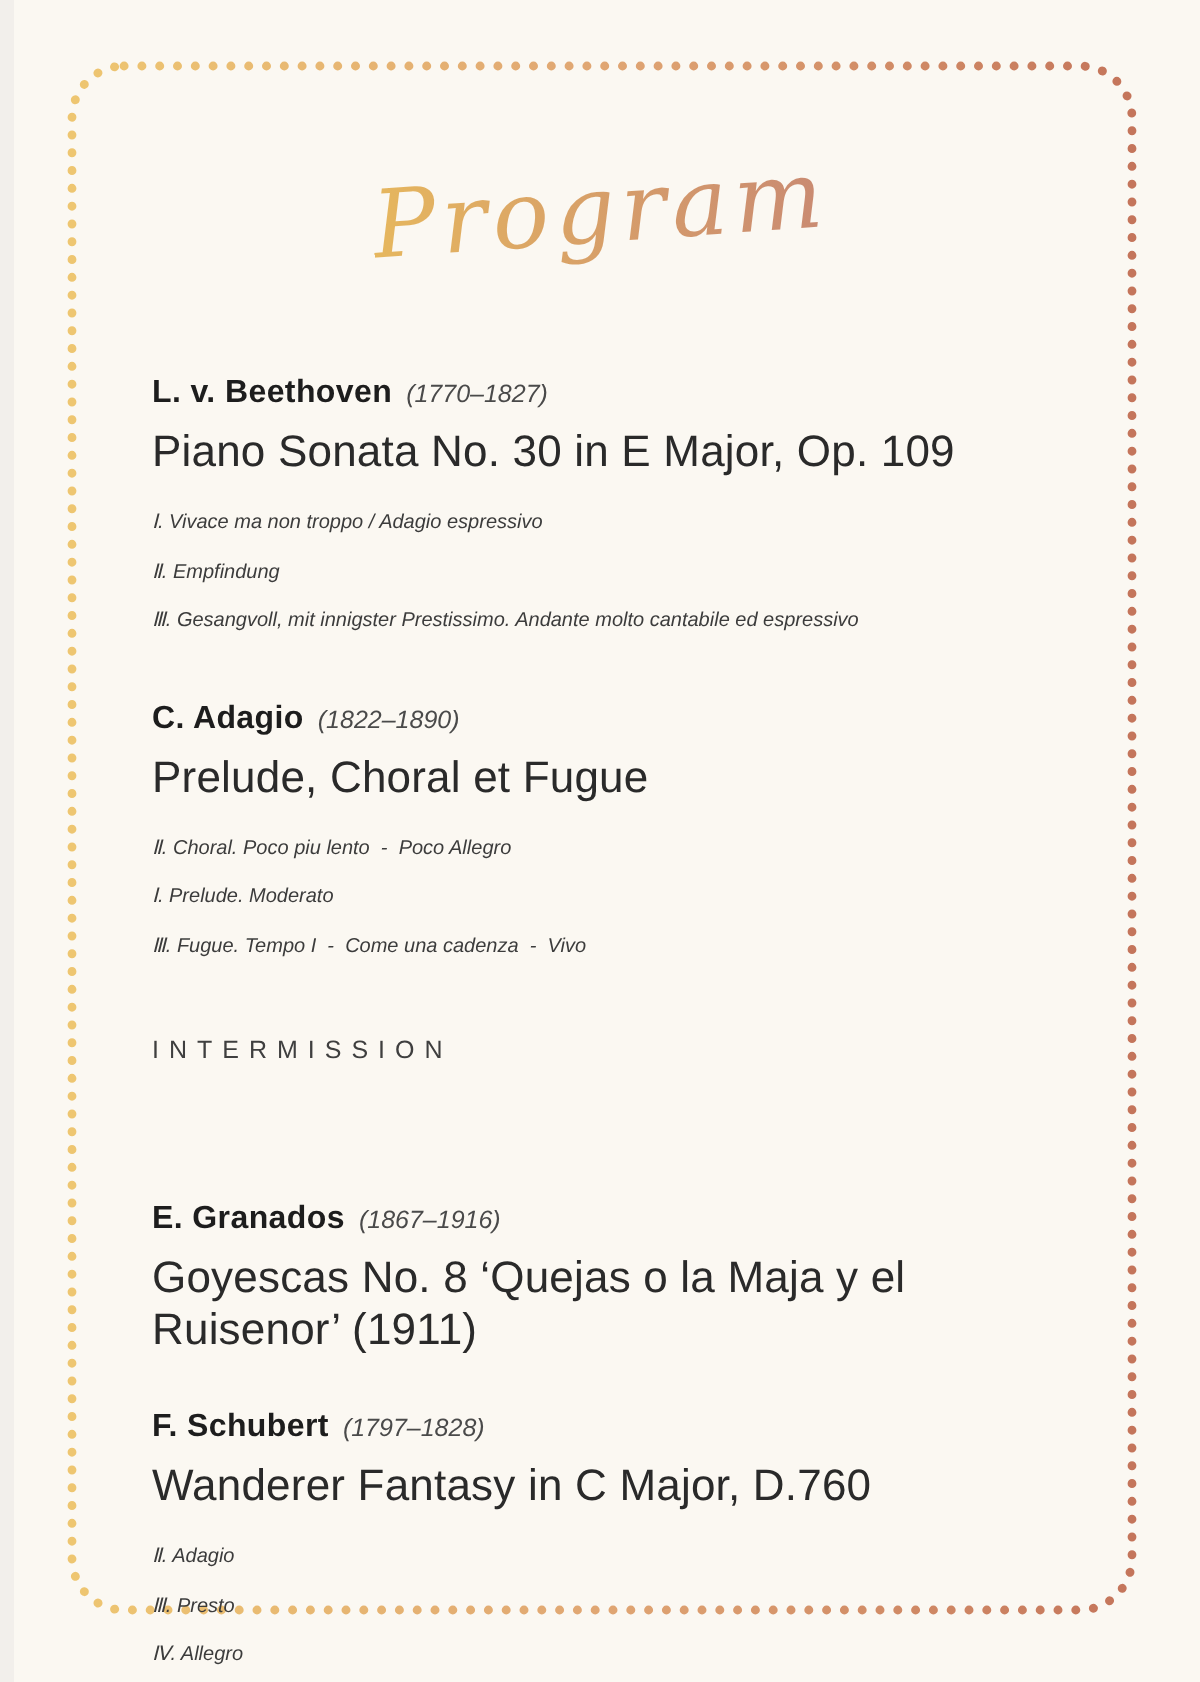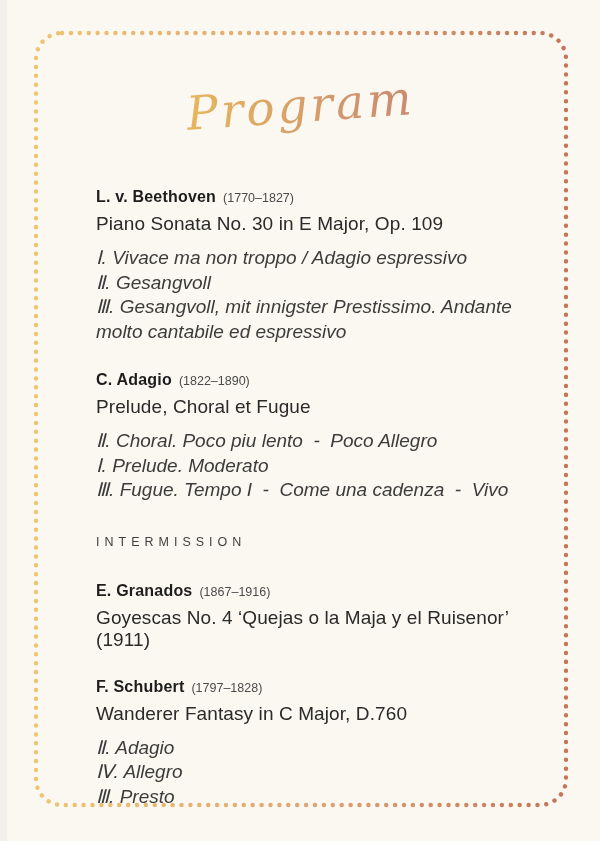--- a/index.html
+++ b/index.html
@@ -36,64 +36,65 @@
     font-size: 47px;
     letter-spacing: 3px;
     background: linear-gradient(90deg, #e6b75e 0%, #d49a6b 60%, #c98a72 100%);
     -webkit-background-clip: text;
     background-clip: text;
     color: transparent;
     transform: rotate(-4deg);
   }
   .content {
     position: relative;
-    padding-left: 96px;
+    padding-left: 76px;
     padding-right: 48px;
     padding-top: 20px;
   }
   .section { margin-bottom: 27px; }
   .composer-row {
     display: flex;
     align-items: baseline;
     margin-bottom: 7px;
   }
   .composer {
     font-size: 16px;
     font-weight: 700;
     color: #1d1d1d;
     letter-spacing: 0.2px;
   }
   .dates {
     font-size: 12.5px;
     font-weight: 400;
     color: #4a4a4a;
     margin-left: 7px;
+    font-style: italic;
   }
   .piece {
-    font-size: 19px;
+    font-size: 22px;
     font-weight: 400;
     color: #2a2a2a;
     margin-bottom: 9px;
     letter-spacing: 0.1px;
   }
   .movements { padding-top: 2px; }
   .movement {
     font-style: italic;
-    font-size: 19px;
+    font-size: 10px;
     color: #3c3c3c;
     line-height: 24.5px;
     white-space: pre-wrap;
   }
   .intermission {
     font-size: 12.5px;
     font-weight: 400;
     color: #3f3f3f;
     letter-spacing: 5px;
     margin-top: 32px;
-    margin-bottom: 33px;
+    margin-bottom: 69px;
   }
 </style>
 </head>
 <body>
 
 <div class="page-edge"></div>
 
 <svg class="border-dots" width="600" height="841" viewBox="0 0 600 841" xmlns="http://www.w3.org/2000/svg">
   <defs>
     <linearGradient id="dotgrad" x1="0" y1="0" x2="1" y2="0">
@@ -112,21 +113,21 @@
 <div class="content">
 
   <div class="section">
     <div class="composer-row">
       <span class="composer">L. v. Beethoven</span>
       <span class="dates">(1770–1827)</span>
     </div>
     <div class="piece">Piano Sonata No. 30 in E Major, Op. 109</div>
     <div class="movements">
       <div class="movement">Ⅰ. Vivace ma non troppo / Adagio espressivo</div>
-      <div class="movement">Ⅱ. Gesangvoll</div>
+      <div class="movement">Ⅱ. Empfindung</div>
       <div class="movement">Ⅲ. Gesangvoll, mit innigster Prestissimo. Andante molto cantabile ed espressivo</div>
     </div>
   </div>
 
   <div class="section">
     <div class="composer-row">
       <span class="composer">C. Adagio</span>
       <span class="dates">(1822–1890)</span>
     </div>
     <div class="piece">Prelude, Choral et Fugue</div>
@@ -137,29 +138,29 @@
     </div>
   </div>
 
   <div class="intermission">INTERMISSION</div>
 
   <div class="section">
     <div class="composer-row">
       <span class="composer">E. Granados</span>
       <span class="dates">(1867–1916)</span>
     </div>
-    <div class="piece">Goyescas No. 4 ‘Quejas o la Maja y el Ruisenor’ (1911)</div>
+    <div class="piece">Goyescas No. 8 ‘Quejas o la Maja y el Ruisenor’ (1911)</div>
   </div>
 
   <div class="section">
     <div class="composer-row">
       <span class="composer">F. Schubert</span>
       <span class="dates">(1797–1828)</span>
     </div>
     <div class="piece">Wanderer Fantasy in C Major, D.760</div>
     <div class="movements">
       <div class="movement">Ⅱ. Adagio</div>
+      <div class="movement">Ⅲ. Presto</div>
       <div class="movement">Ⅳ. Allegro</div>
-      <div class="movement">Ⅲ. Presto</div>
     </div>
   </div>
 
 </div>
 
 </body></html>

